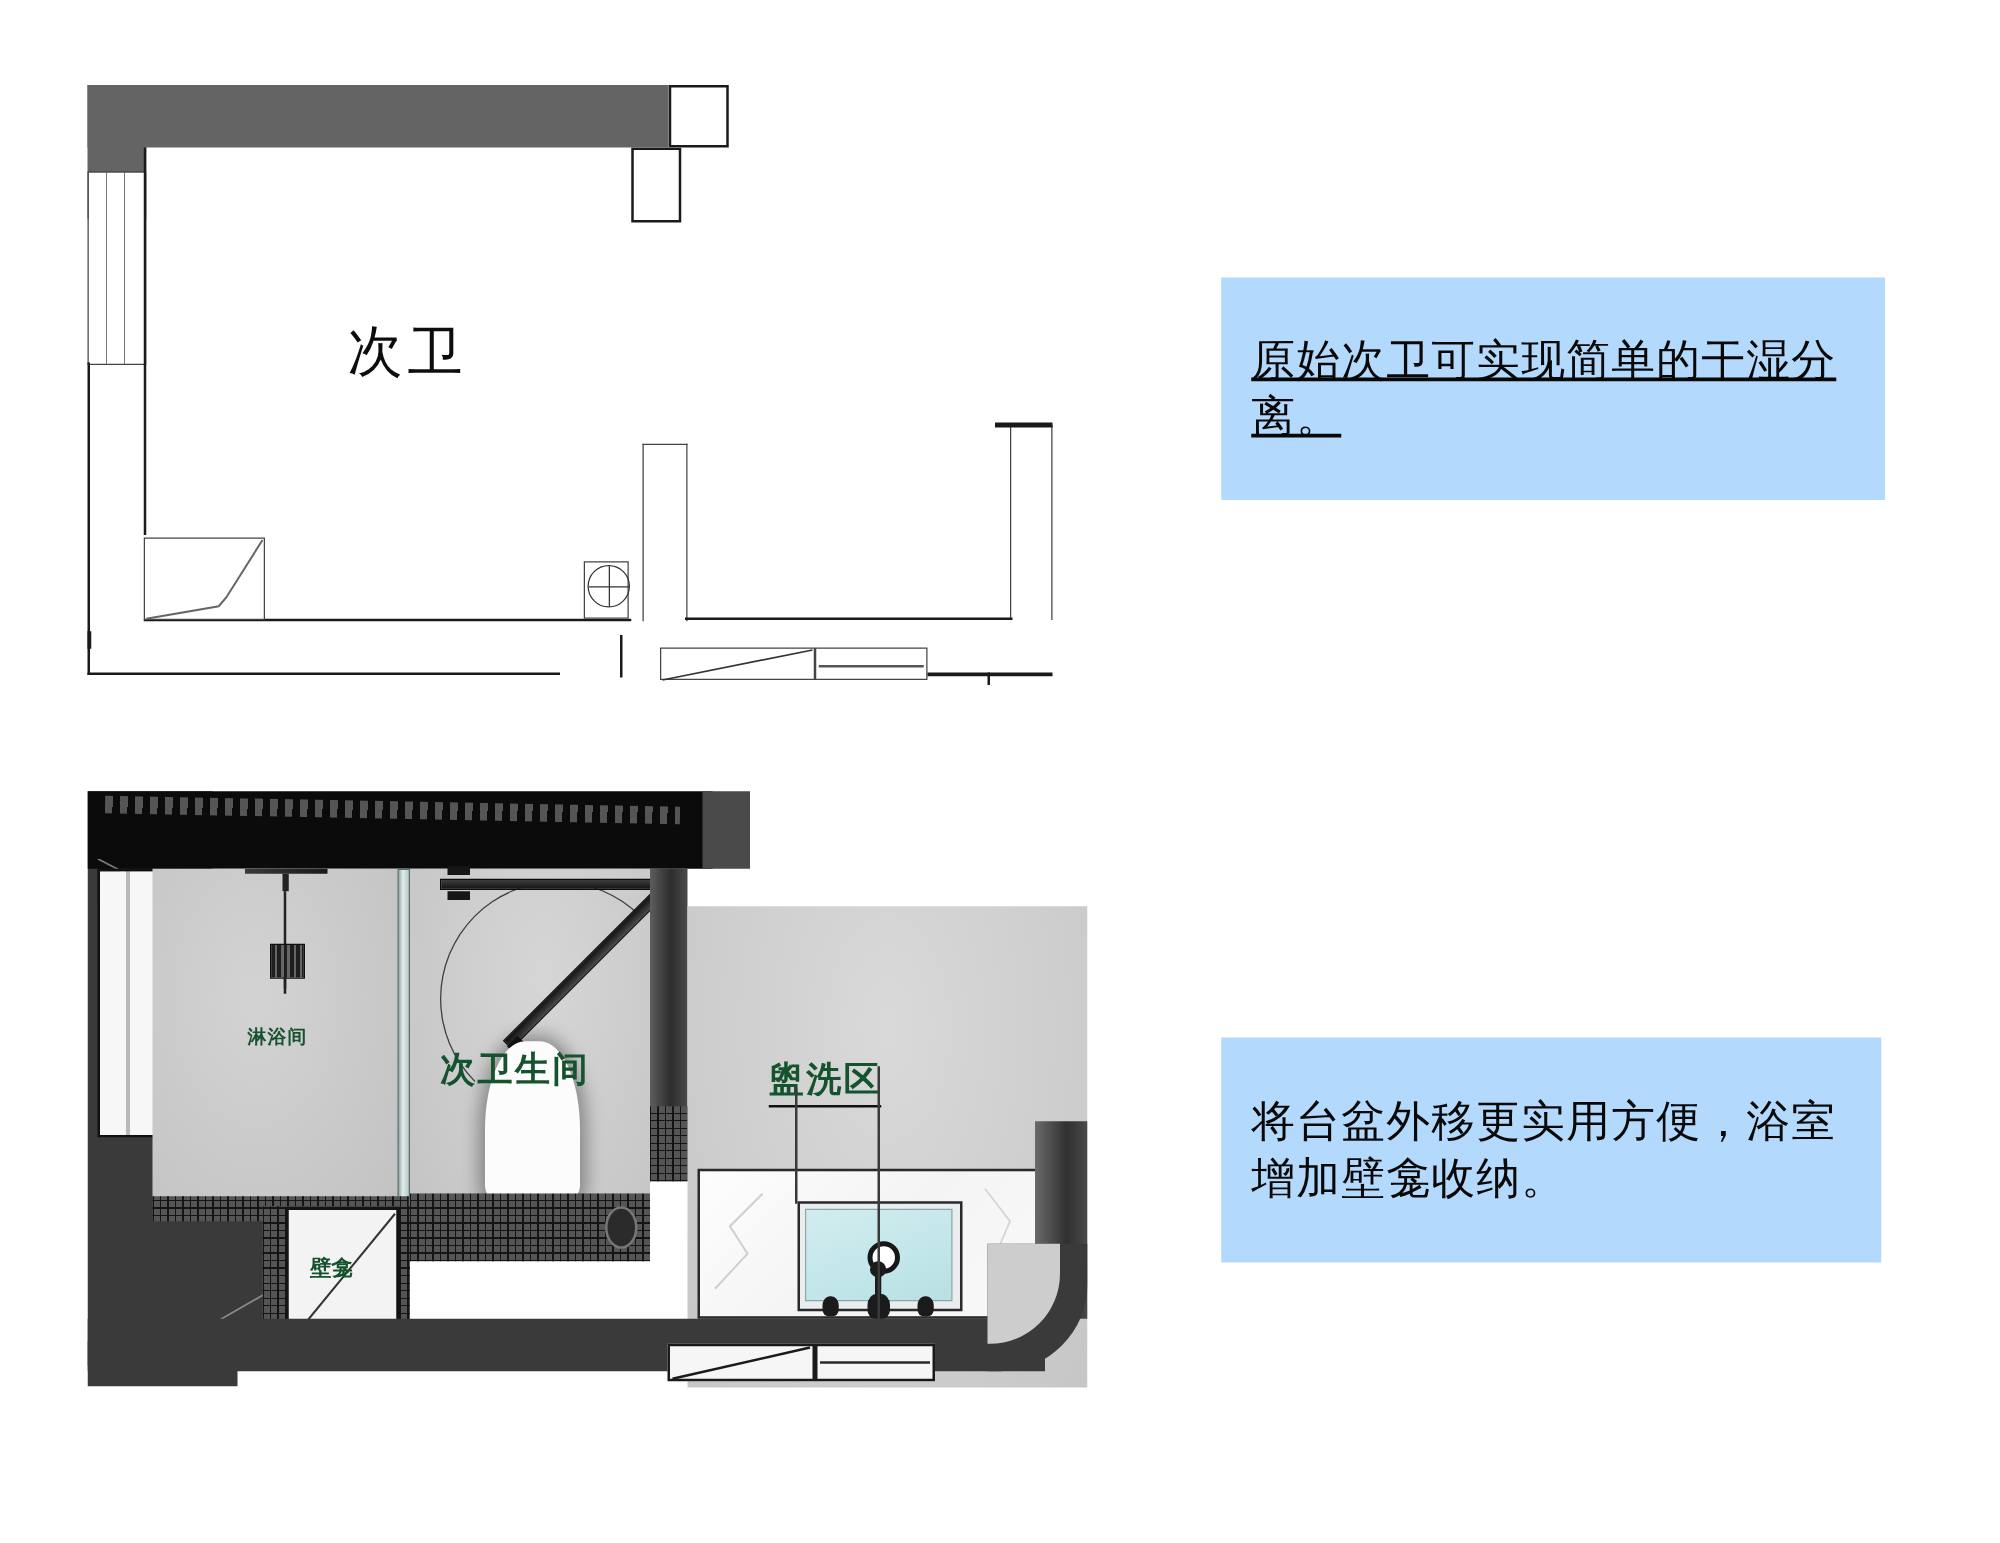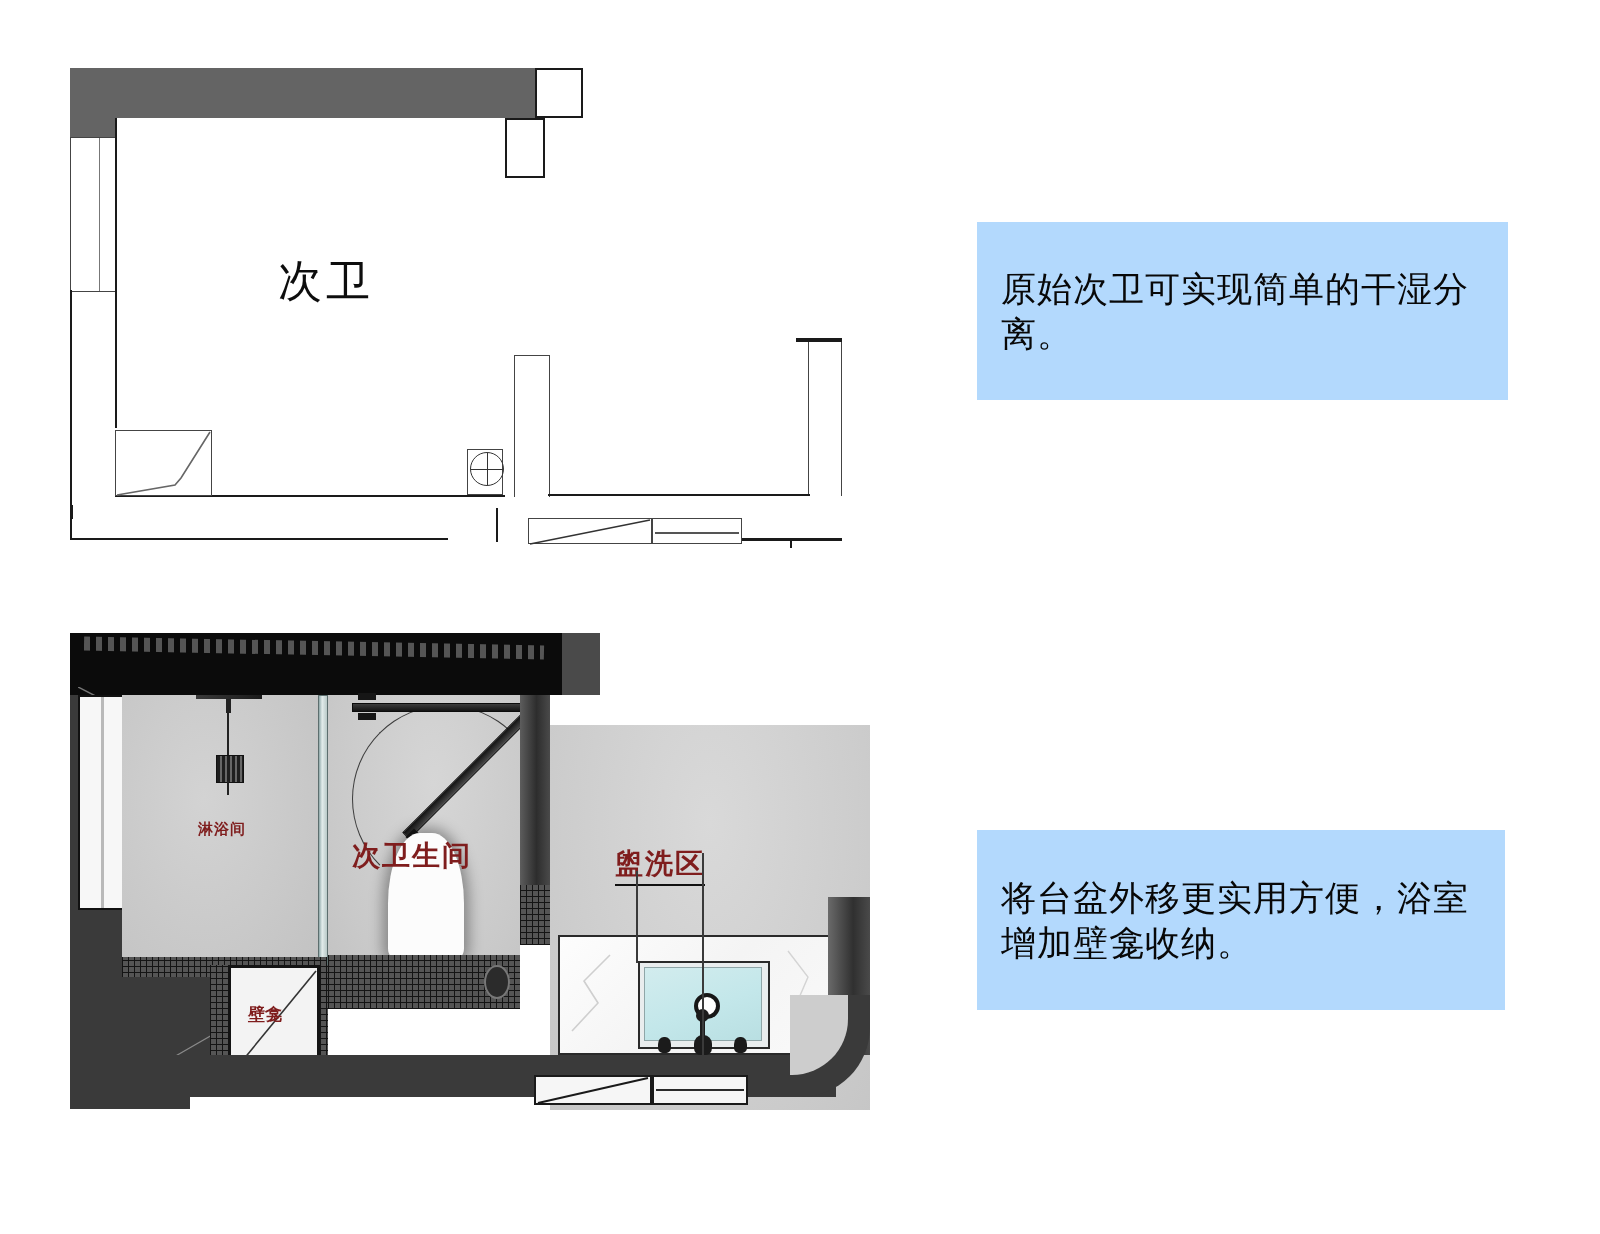--- a/index.html
+++ b/index.html
@@ -33,21 +33,21 @@
   #render-plan{left:70px;top:625px;width:800px;height:485px;}
 
   .rp{position:absolute;box-sizing:border-box;}
   .floor-grey{background:#c9c9c9;}
   .floor-grey2{background:#cfcfcf;}
   .slab-dark{background:#3a3a3a;}
   .slab-black{background:#0b0b0b;}
   .slab-mid{background:#4a4a4a;}
   .marble{background:#fbfbfb;}
 
-  .rlabel{position:absolute;color:#7f1d1d;font-weight:bold;white-space:nowrap;
+  .rlabel{position:absolute;color:#14532d;font-weight:bold;white-space:nowrap;
           font-family:Liberation Serif, serif;}
   .rlabel.sm{font-size:15px;letter-spacing:1px;}
   .rlabel.md{font-size:28px;letter-spacing:2px;}
   .rlabel.xs{font-size:17px;letter-spacing:0px;}
 
   .underline{border-bottom:2px solid #111;padding-bottom:1px;}
 
   .tilehatch{
     background-image:
       repeating-linear-gradient(0deg,#141414 0px,#141414 1px,transparent 1px,transparent 6px),
@@ -259,18 +259,18 @@
 
   <div class="rp" style="left:464px;top:450px;width:118px;height:30px;background:#f6f6f6;border:2px solid #1a1a1a;"></div>
   <svg class="abs" style="left:464px;top:450px;" width="120" height="32">
     <line x1="4" y1="28" x2="114" y2="3" stroke="#1a1a1a" stroke-width="2"></line>
   </svg>
   <div class="rp" style="left:582px;top:450px;width:96px;height:30px;background:#f6f6f6;border:2px solid #1a1a1a;"></div>
   <div class="rp" style="left:586px;top:464px;width:88px;height:2px;background:#2a2a2a;"></div>
 </div>
 
 <div class="callout" style="left:977px;top:222px;width:531px;height:178px;background:#b3d9fd;">
-  <p style="padding:0 24px;">原始次卫可实现简单的干湿分离。</p>
+  <p style="padding:0 24px;text-decoration:underline;">原始次卫可实现简单的干湿分离。</p>
 </div>
 
 <div class="callout" style="left:977px;top:830px;width:528px;height:180px;background:#b3d9fd;">
   <p style="padding:0 24px;">将台盆外移更实用方便，浴室增加壁龛收纳。</p>
 </div>
 
 </body></html>

